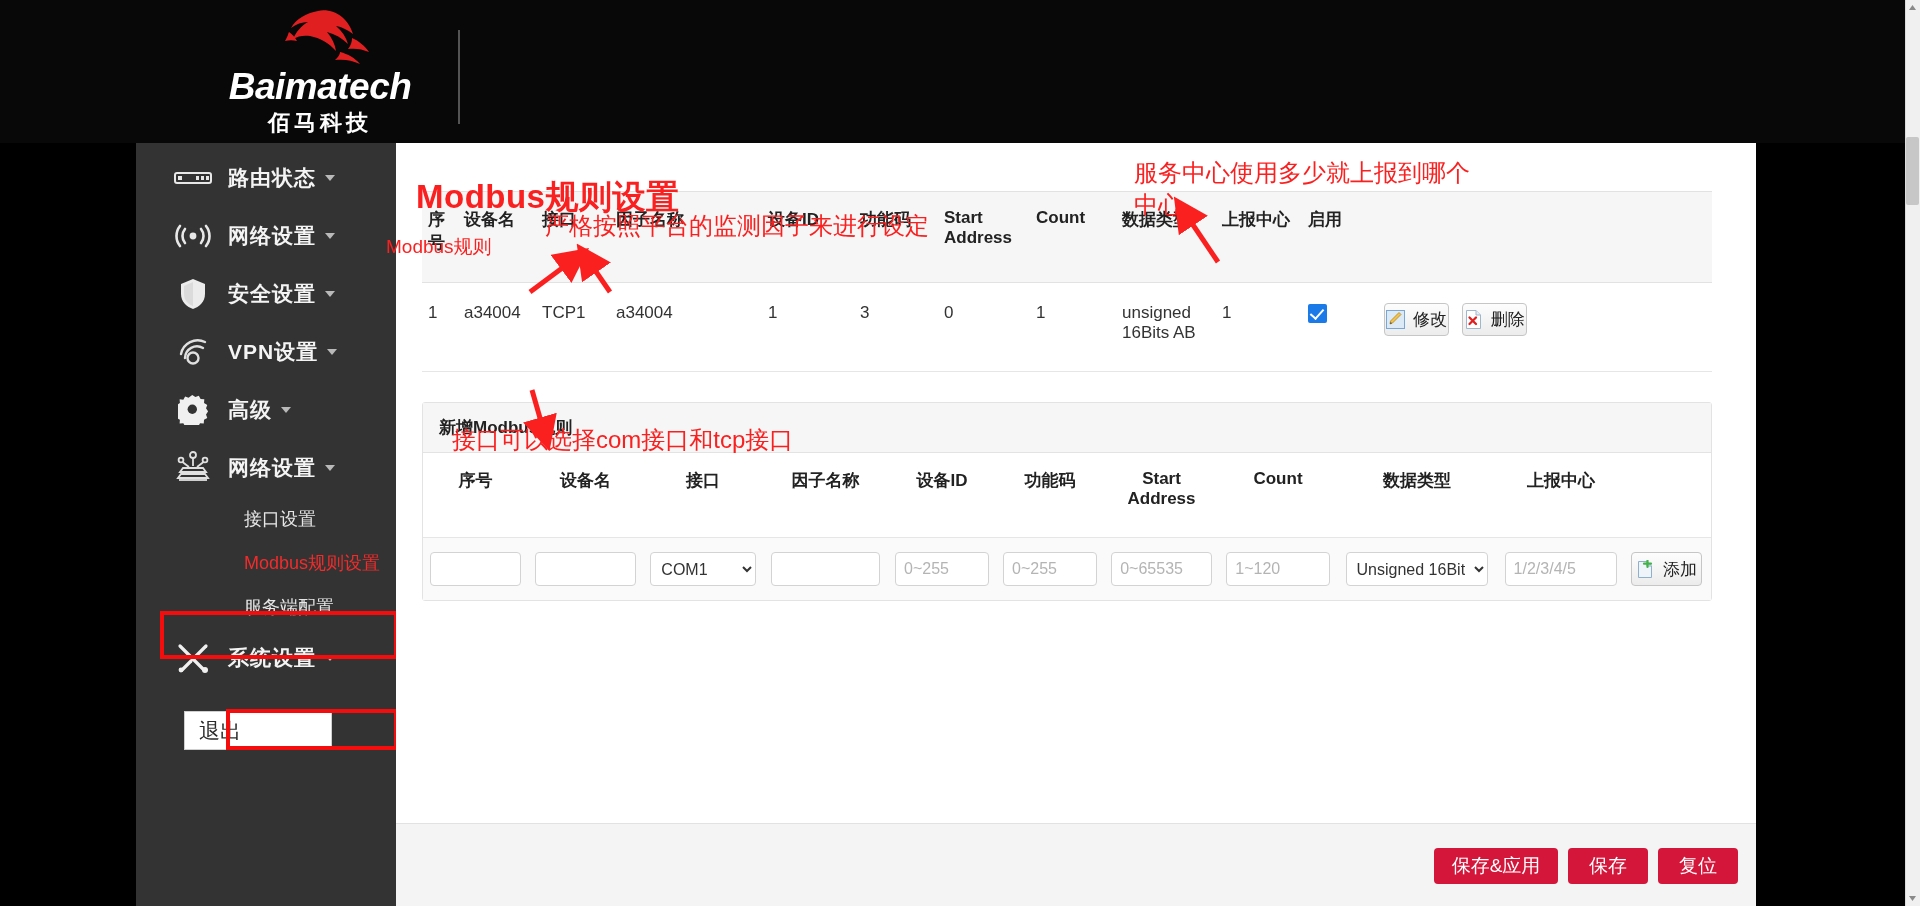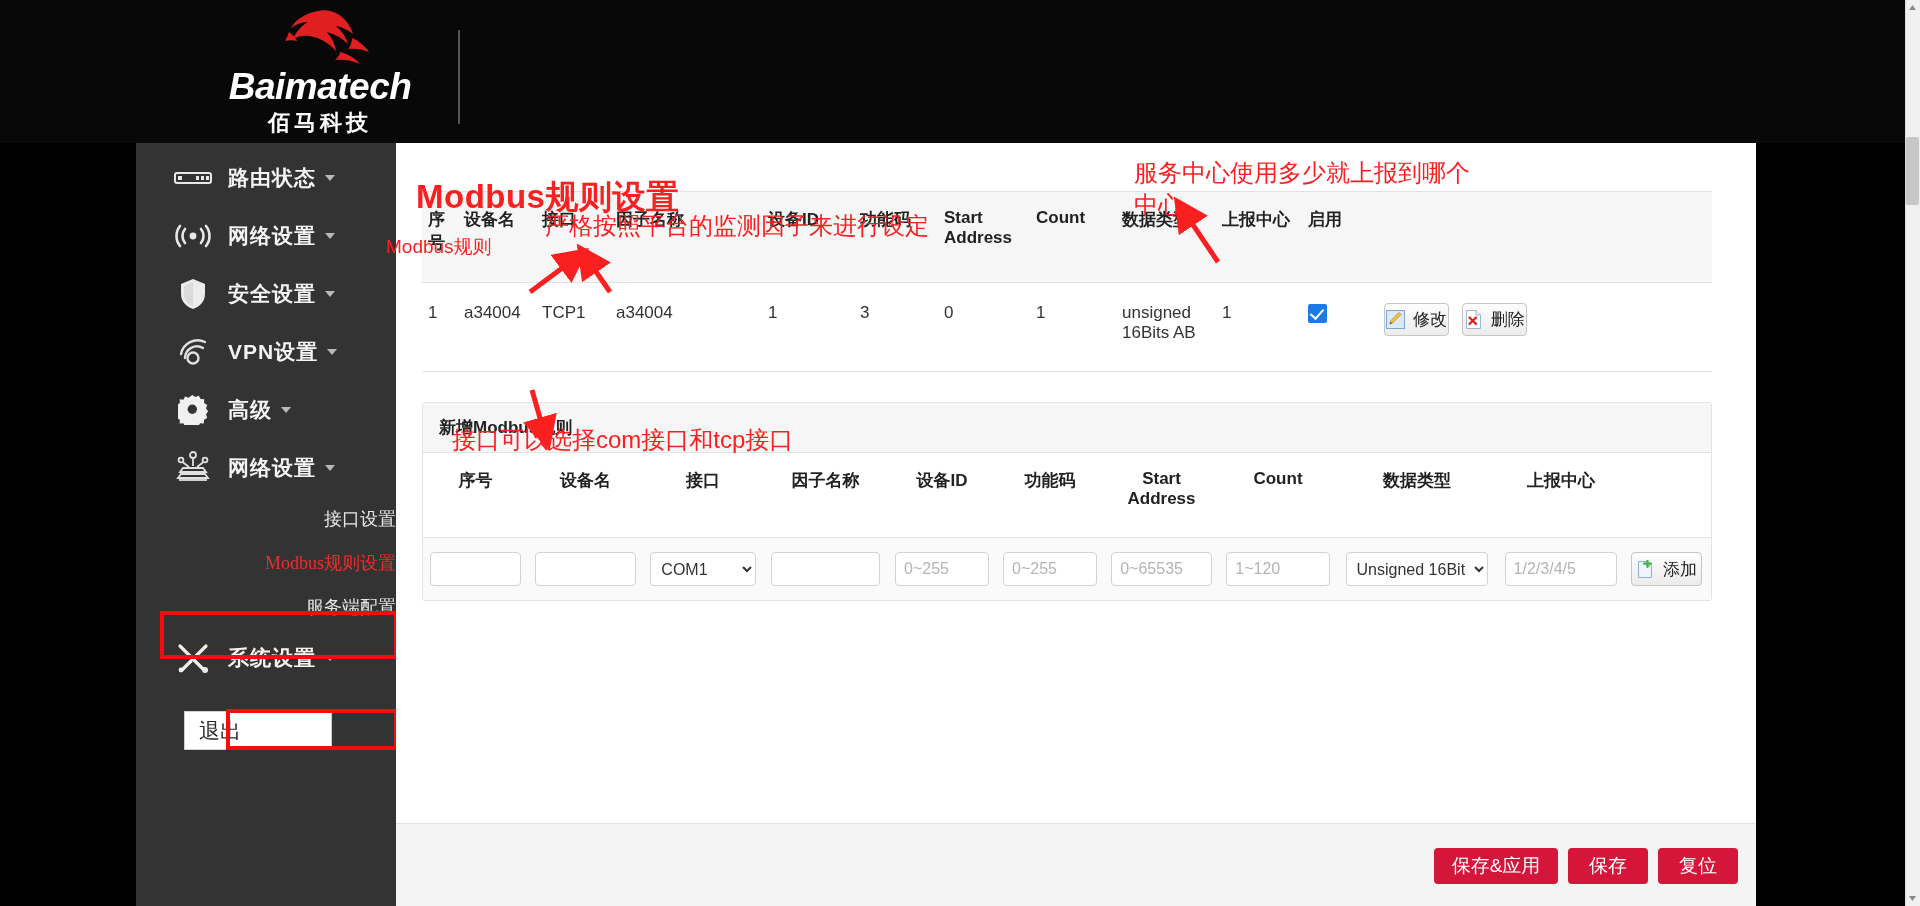--- a/index.html
+++ b/index.html
@@ -59,23 +59,23 @@
   .nav-item .lbl {
     font-size: 21px; font-weight: bold; letter-spacing: 1px;
     font-family:"Liberation Sans", sans-serif; color:#f4f4f4;
   }
   .caret {
     width:0;height:0; margin-left: 9px;
     border-left: 5px solid transparent; border-right:5px solid transparent;
     border-top: 6px solid #b9b9b9;
   }
   .sub-item {
-    height: 44px; display:flex; align-items:center; justify-content:flex-end;
+    height: 44px; display:flex; align-items:center; justify-content:flex-start;
     padding-left: 108px; color:#e6e6e6; font-size: 18px;
-    font-family:Liberation Serif, serif;
+    font-family:Liberation Sans, sans-serif;
   }
   .sub-item.active { color:#f22b2b; }
   .logout-btn {
     position:absolute; left: 48px; top: 568px;
     width: 148px; height: 39px;
     background: #ffffff; border: 1px solid #cfcfcf;
     display:flex; align-items:center; justify-content:flex-start;
     padding-left: 14px;
     font-size: 21px; color:#2b2b2b;
     font-family:"Liberation Sans", sans-serif;

